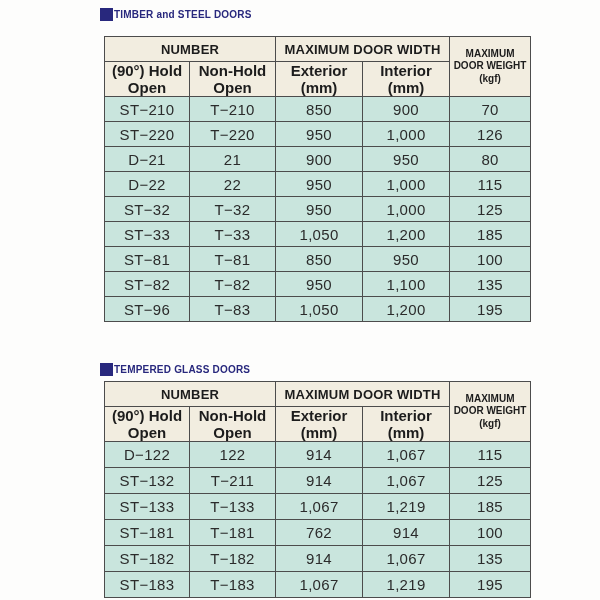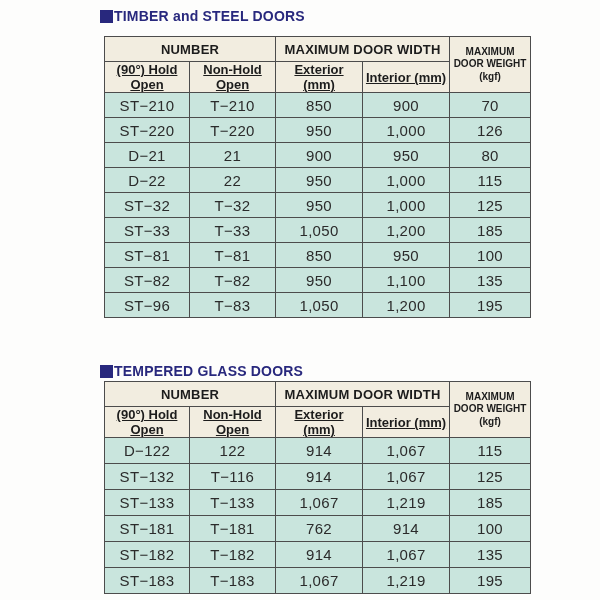--- a/index.html
+++ b/index.html
@@ -22,21 +22,21 @@
   }
   .page { position: relative; width: 600px; height: 600px; }
 
   .section-title {
     position: absolute;
     left: 100px;
     display: flex;
     align-items: center;
     color: var(--title-text);
     font-weight: bold;
-    font-size: 14px;
+    font-size: 10px;
     letter-spacing: 0.2px;
     white-space: nowrap;
   }
   .section-title .sq {
     display: inline-block;
     width: 13px; height: 13px;
     background: var(--title-square);
     margin-right: 1px;
     flex: 0 0 auto;
   }
@@ -58,21 +58,21 @@
     padding: 0 2px;
     text-align: center;
     vertical-align: middle;
   }
   table.spec th {
     background: var(--header-bg);
     color: var(--header-text);
     font-weight: bold;
   }
   .h-group { font-size: 13px; height: 25px; letter-spacing: 0.2px; }
-  .h-sub   { font-size: 13px; height: 25px; font-weight: bold; text-decoration: underline; }
+  .h-sub   { font-size: 15px; height: 25px; font-weight: bold; }
   .h-weight { font-size: 10px; line-height: 1.25; }
   .h-weight .wline { display: block; }
 
   table.spec td {
     background: var(--cell-bg);
     color: var(--cell-text);
     font-size: 15px;
   }
   #table-1 td { height: 25px; }
   #table-2 td { height: 26px; }
@@ -214,21 +214,21 @@
     <tbody>
         <tr>
           <td class="c-label">D−122</td>
           <td class="c-label">122</td>
           <td class="c-num">914</td>
           <td class="c-num">1,067</td>
           <td class="c-num">115</td>
         </tr>
         <tr>
           <td class="c-label">ST−132</td>
-          <td class="c-label">T−116</td>
+          <td class="c-label">T−211</td>
           <td class="c-num">914</td>
           <td class="c-num">1,067</td>
           <td class="c-num">125</td>
         </tr>
         <tr>
           <td class="c-label">ST−133</td>
           <td class="c-label">T−133</td>
           <td class="c-num">1,067</td>
           <td class="c-num">1,219</td>
           <td class="c-num">185</td>

